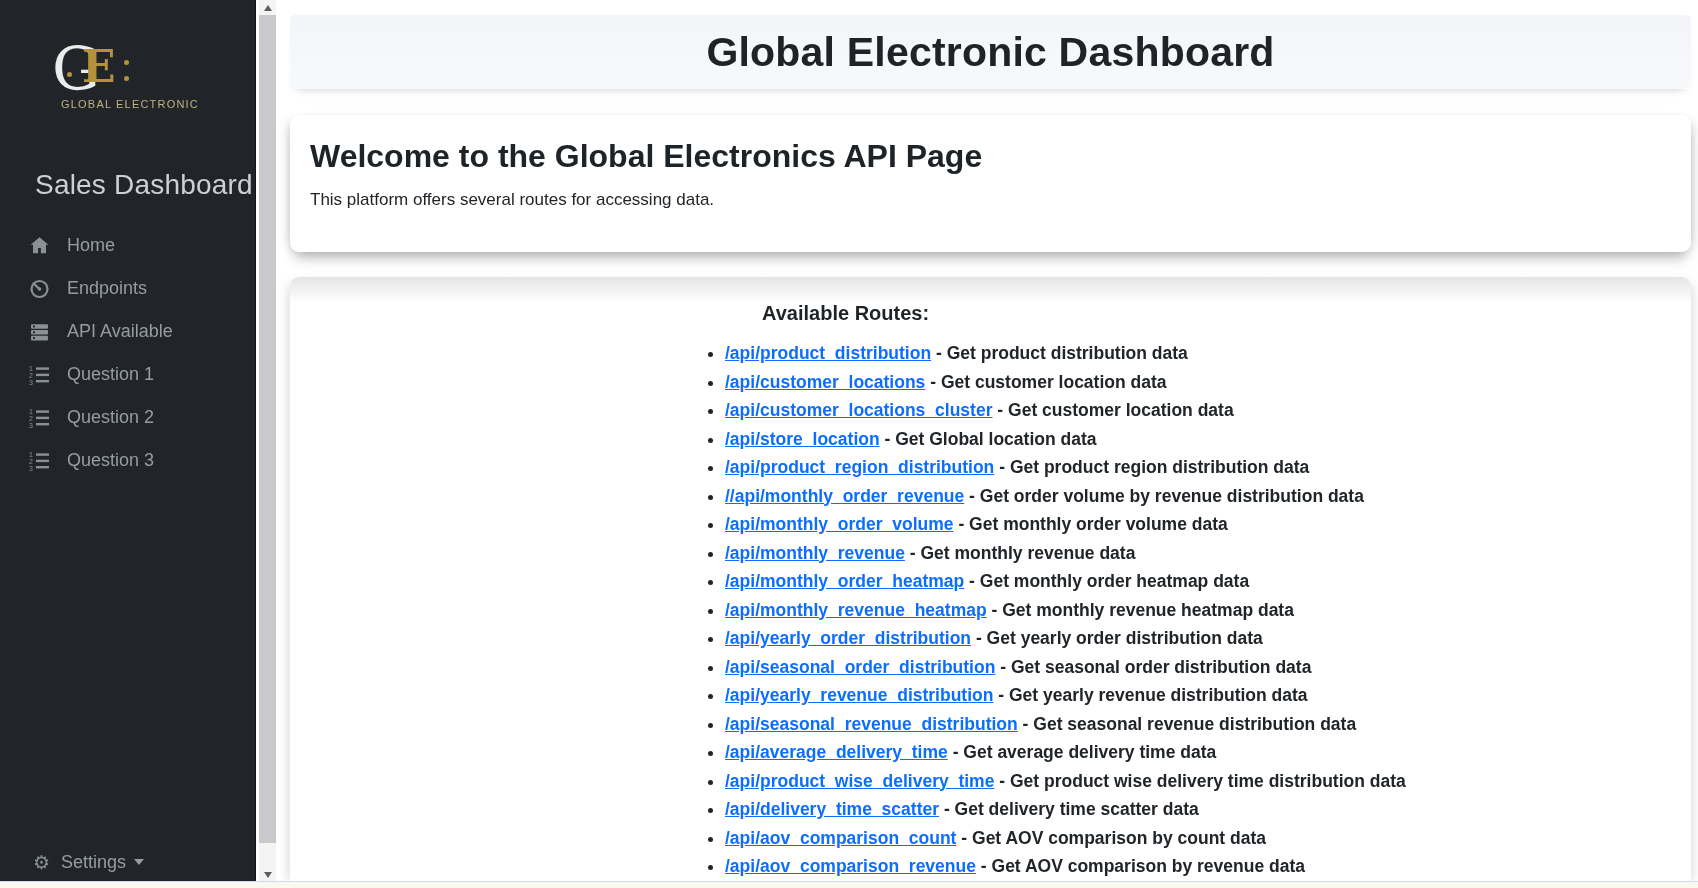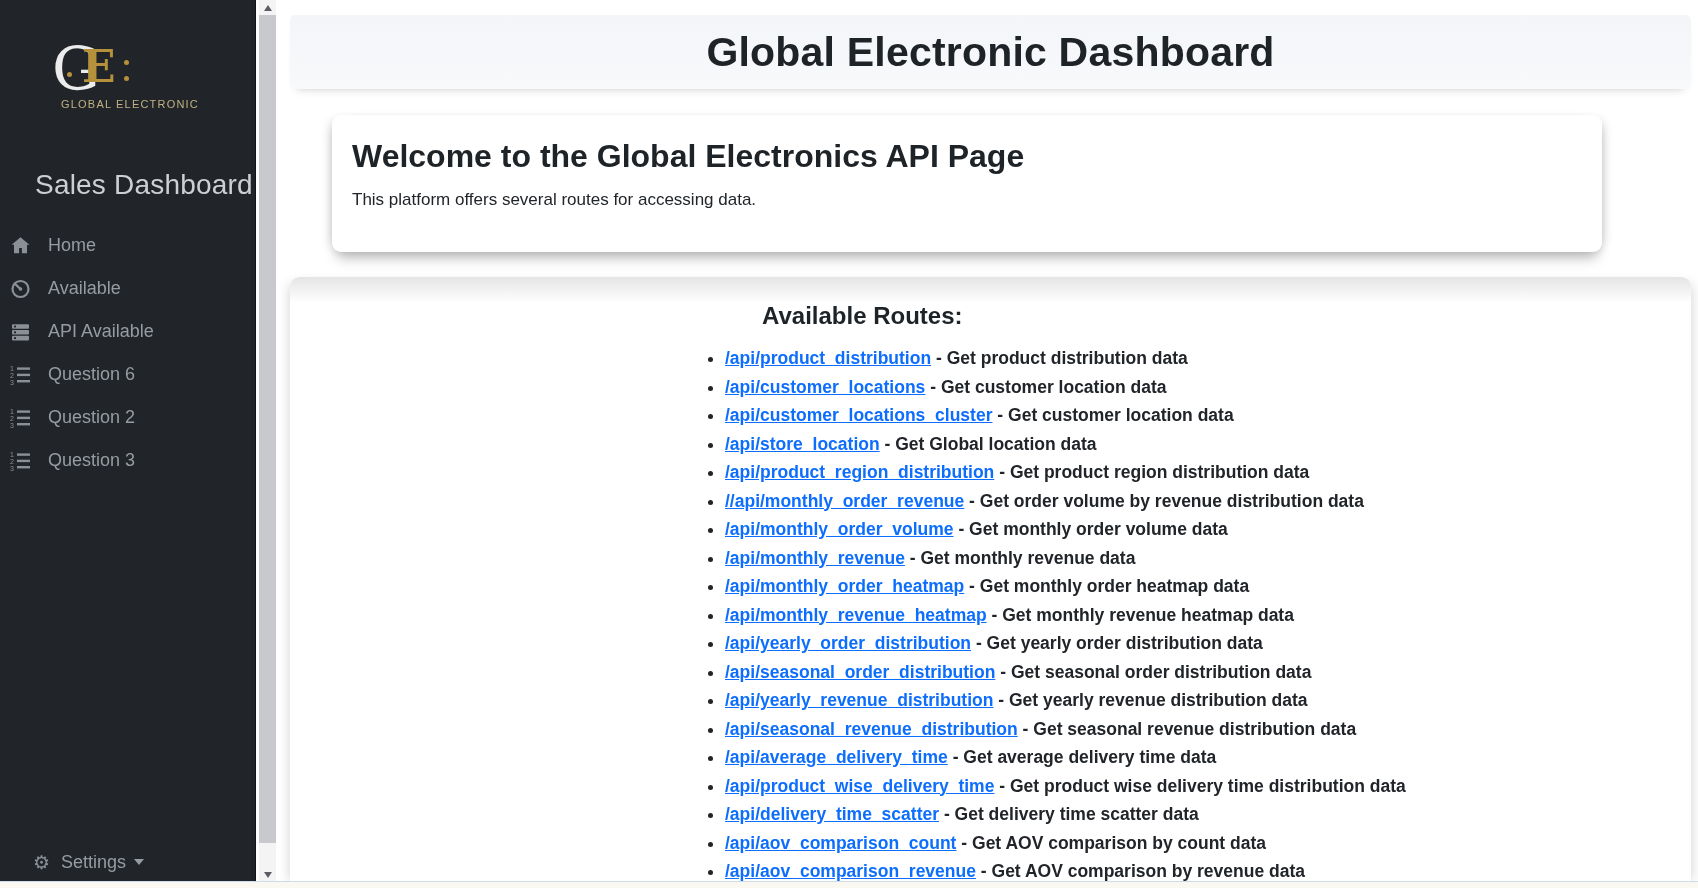--- a/index.html
+++ b/index.html
@@ -36,21 +36,21 @@
     position:absolute; top:52px; left:-12px; width:180px;
     text-align:center; font-size:11px; letter-spacing:1.2px;
     color:#c2b183; white-space:nowrap;
   }
   .sb-title {
     position:absolute; top:169px; left:35px;
     font-size:28px; font-weight:400; color:#ccd0d3; letter-spacing:0.2px;
   }
   .sb-nav { position:absolute; top:224px; left:0; right:0; }
   .sb-item {
-    display:flex; align-items:center; height:43px; padding-left:10px;
+    display:flex; align-items:center; height:43px; padding-left:29px;
     color:#969ca1; font-size:18px; cursor:pointer;
   }
   .sb-item .ic { width:24px; margin-right:14px; display:flex; align-items:center; color:#8a9096; }
   .sb-item svg { display:block; }
   .sb-footer {
     position:absolute; left:33px; top:848px; height:28px;
     display:flex; align-items:center; color:#969ca1; font-size:18px; cursor:pointer;
   }
   .gear { font-size:19px; color:#8a9096; margin-right:11px; }
   .caret-down {
@@ -77,44 +77,43 @@
   .header-band {
     position:absolute; left:14px; top:15px; width:1401px; height:74px;
     background:linear-gradient(180deg,#f3f5f8 0%, #f7f9fb 100%);
     border-radius:5px;
     box-shadow:0 6px 9px -7px rgba(0,0,0,.25);
     display:flex; align-items:center; justify-content:center;
   }
   .page-title { font-size:41px; font-weight:600; color:#1e2328; letter-spacing:0.2px; }
 
   .welcome-card {
-    position:absolute; left:14px; top:115px; width:1270px; height:137px;
+    position:absolute; left:14px; top:115px; width:1401px; height:137px;
     background:#ffffff; border-radius:9px;
     box-shadow:0 11px 13px -5px rgba(0,0,0,.25), 0 3px 9px rgba(0,0,0,.06), -8px 0 12px -7px rgba(0,0,0,.14), 8px 0 12px -7px rgba(0,0,0,.14);
     padding:23px 20px;
-    margin-left:42px;
   }
   .welcome-card h2 { font-size:32px; font-weight:700; color:#1e2328; }
   .welcome-card p  { font-size:17px; color:#212529; margin-top:15px; }
 
   .routes-card {
     position:absolute; left:14px; top:277px; width:1401px; height:611px;
     background:#ffffff; border-radius:9px 9px 0 0;
     box-shadow:-8px 0 12px -7px rgba(0,0,0,.16), 8px 0 12px -7px rgba(0,0,0,.16);
     overflow:hidden;
   }
   .routes-card::before {
     content:""; position:absolute; left:0; top:0; right:0; height:26px;
     background:linear-gradient(180deg, rgba(33,37,41,.12) 0%, rgba(33,37,41,0) 100%);
     border-radius:9px 9px 0 0;
     pointer-events:none;
   }
   .routes-heading {
     margin-top:25px; margin-left:472px; width:-moz-fit-content; width:fit-content;
-    font-size:24px; font-weight:700; color:#1e2328;
+    font-size:20px; font-weight:700; color:#1e2328;
   }
   .routes-list {
     margin-top:14px; padding-left:435px; list-style:disc outside;
   }
   .routes-list li {
     font-size:17.5px; line-height:28.5px; color:#212529; white-space:nowrap;font-weight:bold;
   }
   .routes-list a { color:#0d6efd; text-decoration:underline; cursor:pointer; }
 
   .bottom-strip {
@@ -147,21 +146,21 @@
       <span>Home</span>
     </div>
     <div class="sb-item">
       <span class="ic">
         <svg width="21" height="21" viewBox="0 0 21 21">
           <circle cx="10.5" cy="11" r="8" fill="none" stroke="currentColor" stroke-width="2.2"></circle>
           <path d="M10.5 11 5.8 6.6" stroke="currentColor" stroke-width="2.2" stroke-linecap="round"></path>
           <circle cx="10.5" cy="11" r="1.8" fill="currentColor"></circle>
         </svg>
       </span>
-      <span>Available</span>
+      <span>Endpoints</span>
     </div>
     <div class="sb-item">
       <span class="ic">
         <svg width="21" height="21" viewBox="0 0 21 21">
           <rect x="2" y="3.2" width="17" height="4.6" rx="1" fill="currentColor"></rect>
           <rect x="2" y="9" width="17" height="4.6" rx="1" fill="currentColor"></rect>
           <rect x="2" y="14.8" width="17" height="4.6" rx="1" fill="currentColor"></rect>
           <rect x="4" y="4.6" width="2" height="1.8" fill="#212529"></rect>
           <rect x="4" y="10.4" width="2" height="1.8" fill="#212529"></rect>
           <rect x="4" y="16.2" width="2" height="1.8" fill="#212529"></rect>
@@ -173,21 +172,21 @@
       <span class="ic">
         <svg width="21" height="21" viewBox="0 0 21 21">
           <text x="0" y="7" font-size="7" fill="currentColor" font-family="Liberation Sans, sans-serif">1</text>
           <text x="0" y="14" font-size="7" fill="currentColor" font-family="Liberation Sans, sans-serif">2</text>
           <text x="0" y="21" font-size="7" fill="currentColor" font-family="Liberation Sans, sans-serif">3</text>
           <rect x="7" y="3.4" width="13" height="2.4" fill="currentColor"></rect>
           <rect x="7" y="9.7" width="13" height="2.4" fill="currentColor"></rect>
           <rect x="7" y="16" width="13" height="2.4" fill="currentColor"></rect>
         </svg>
       </span>
-      <span>Question 6</span>
+      <span>Question 1</span>
     </div>
     <div class="sb-item">
       <span class="ic">
         <svg width="21" height="21" viewBox="0 0 21 21">
           <text x="0" y="7" font-size="7" fill="currentColor" font-family="Liberation Sans, sans-serif">1</text>
           <text x="0" y="14" font-size="7" fill="currentColor" font-family="Liberation Sans, sans-serif">2</text>
           <text x="0" y="21" font-size="7" fill="currentColor" font-family="Liberation Sans, sans-serif">3</text>
           <rect x="7" y="3.4" width="13" height="2.4" fill="currentColor"></rect>
           <rect x="7" y="9.7" width="13" height="2.4" fill="currentColor"></rect>
           <rect x="7" y="16" width="13" height="2.4" fill="currentColor"></rect>

